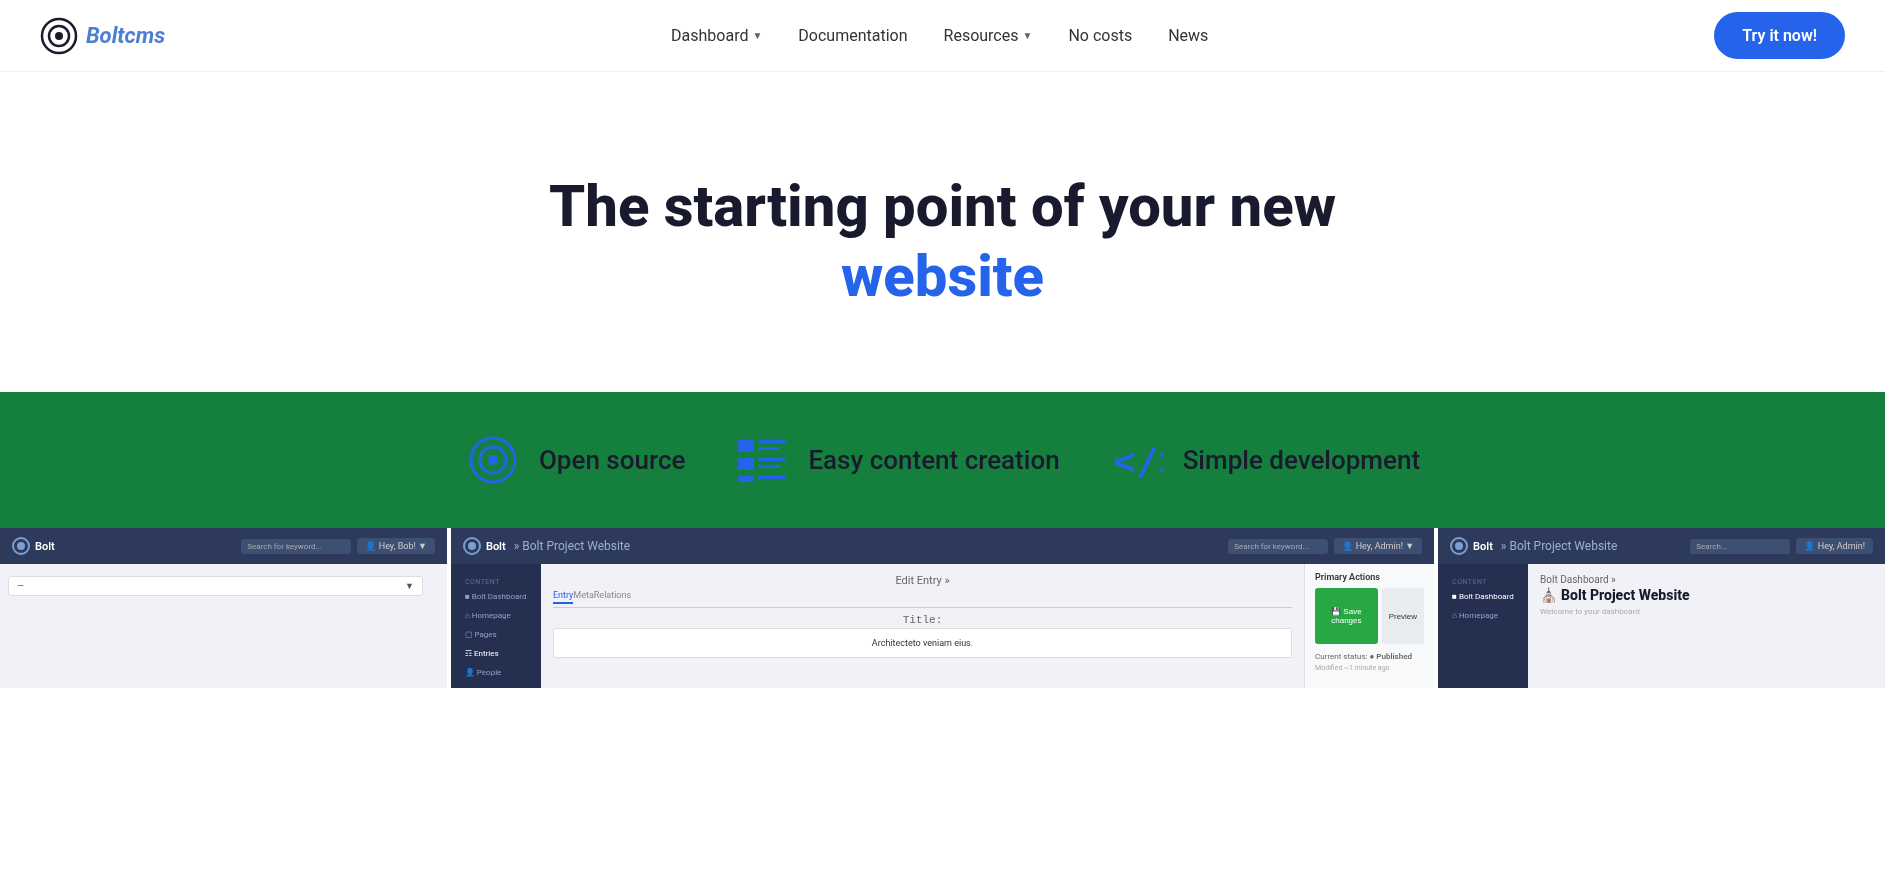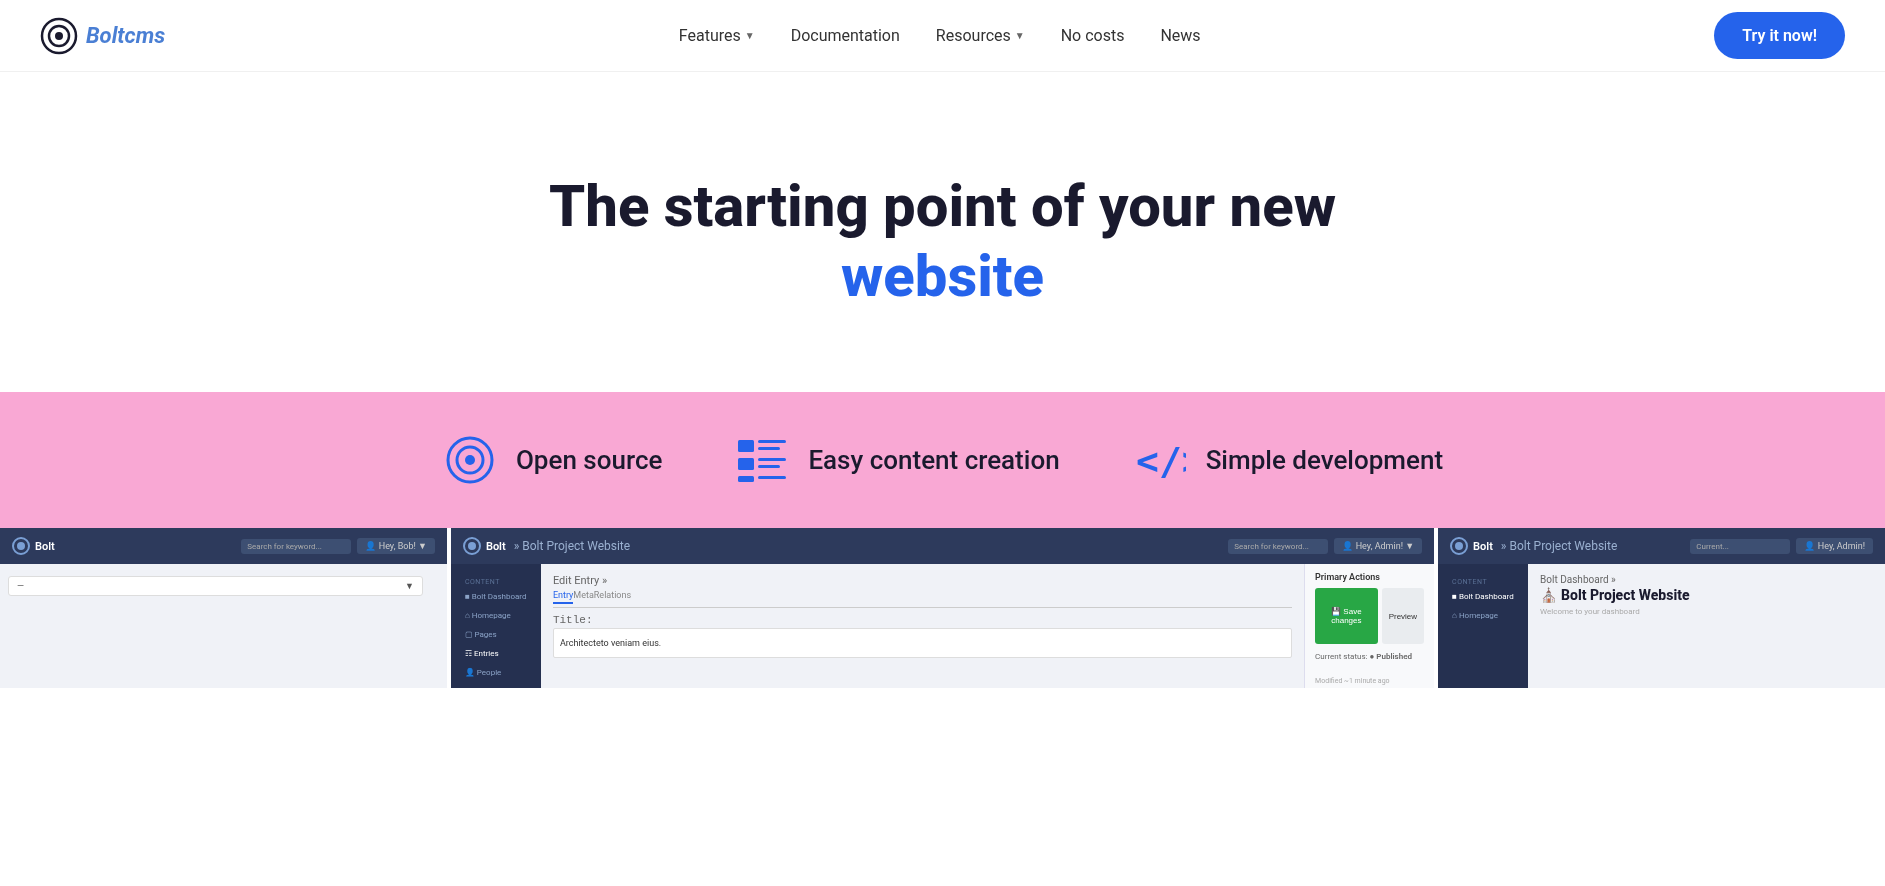--- a/index.html
+++ b/index.html
@@ -110,23 +110,23 @@
 
     .hero-title .highlight {
       color: #2563eb;
     }
 
     
     .features-strip {
       display: flex;
       align-items: flex-end;
       justify-content: center;
-      gap: 72px;
+      gap: 49px;
       padding: 40px 80px;
-      background: #f9a8d4;
+      background: #15803d;
     }
 
     .feature-item {
       display: flex;
       align-items: center;
       gap: 18px;
     }
 
     .feature-icon {
       width: 56px;
@@ -341,21 +341,21 @@
       <circle cx="19" cy="19" r="4" fill="#1a1a2e"></circle>
     </svg>
     <span class="logo-text">
       <span>Bolt</span><span style="color:#4a7fd4;font-style:italic;">cms</span>
     </span>
   </a>
 
   <ul class="nav-links">
     <li>
       <a href="#">
-        <span>Features</span>
+        <span>Dashboard</span>
         <span class="chevron-down">▼</span>
       </a>
     </li>
     <li>
       <a href="#">
         <span>Documentation</span>
       </a>
     </li>
     <li>
       <a href="#">
@@ -459,51 +459,51 @@
     </div>
     <div class="screenshot-body">
       <div class="screenshot-sidebar">
         <div class="screenshot-sidebar-section">CONTENT</div>
         <div class="screenshot-sidebar-item">■ Bolt Dashboard</div>
         <div class="screenshot-sidebar-item">⌂ Homepage</div>
         <div class="screenshot-sidebar-item">▢ Pages</div>
         <div class="screenshot-sidebar-item active">☶ Entries</div>
         <div class="screenshot-sidebar-item">👤 People</div>
       </div>
-      <div style="flex:1;background:#f0f2f7;padding:10px 12px;overflow:hidden;">
+      <div style="flex:1;background:#f0f2f7;padding:10px 12px;overflow:hidden;text-align:center;">
         <div style="font-size:11px;color:#666;margin-bottom:3px;">Edit Entry »</div>
         <div style="display:flex;border-bottom:1px solid #ccc;padding-bottom:3px;margin-bottom:6px;">
           <span style="font-size:9px;color:#2563eb;border-bottom:2px solid #2563eb;padding-bottom:2px;">Entry</span>
           <span style="font-size:9px;color:#888;">Meta</span>
           <span style="font-size:9px;color:#888;">Relations</span>
         </div>
         <div style="font-size:11px;color:#666;margin-bottom:2px;font-family:Liberation Mono, monospace;">Title:</div>
         <div style="font-size:9px;color:#333;background:#fff;padding:9px 6px;border-radius:2px;border:1px solid #ddd;">Architecteto veniam eius.</div>
       </div>
       <div class="screenshot-right-panel">
         <div class="screenshot-right-title">Primary Actions</div>
         <div class="screenshot-btn-group">
           <button class="screenshot-btn-green">💾 Save changes</button>
           <button class="screenshot-btn-light">Preview</button>
         </div>
         <div class="screenshot-status">Current status: <span>● Published</span></div>
-        <div style="font-size:7px;color:#aaa;margin-top:16px;">Modified ~1 minute ago</div>
+        <div style="font-size:7px;color:#aaa;margin-top:3px;">Modified ~1 minute ago</div>
       </div>
     </div>
   </div>
 
   <div class="screenshot-panel">
     <div class="screenshot-header">
       <div class="screenshot-logo-small">
         <div class="screenshot-logo-circle"></div>
         <span class="screenshot-bolt-text">Bolt</span>
         <span class="screenshot-breadcrumb">&nbsp;»&nbsp;Bolt Project Website</span>
       </div>
       <div class="screenshot-search">
-        <div class="screenshot-search-box" style="width:100px;background:#3d4f72;color:#aaa;font-size:8px;padding:3px 6px;border-radius:3px;">Current...</div>
+        <div class="screenshot-search-box" style="width:100px;background:#3d4f72;color:#aaa;font-size:8px;padding:3px 6px;border-radius:3px;">Search...</div>
         <div class="screenshot-user">👤 Hey, Admin!</div>
       </div>
     </div>
     <div class="screenshot-body">
       <div class="screenshot-sidebar">
         <div class="screenshot-sidebar-section">CONTENT</div>
         <div class="screenshot-sidebar-item active">■ Bolt Dashboard</div>
         <div class="screenshot-sidebar-item">⌂ Homepage</div>
       </div>
       <div style="flex:1;background:#f0f2f7;padding:10px 12px;overflow:hidden;">

